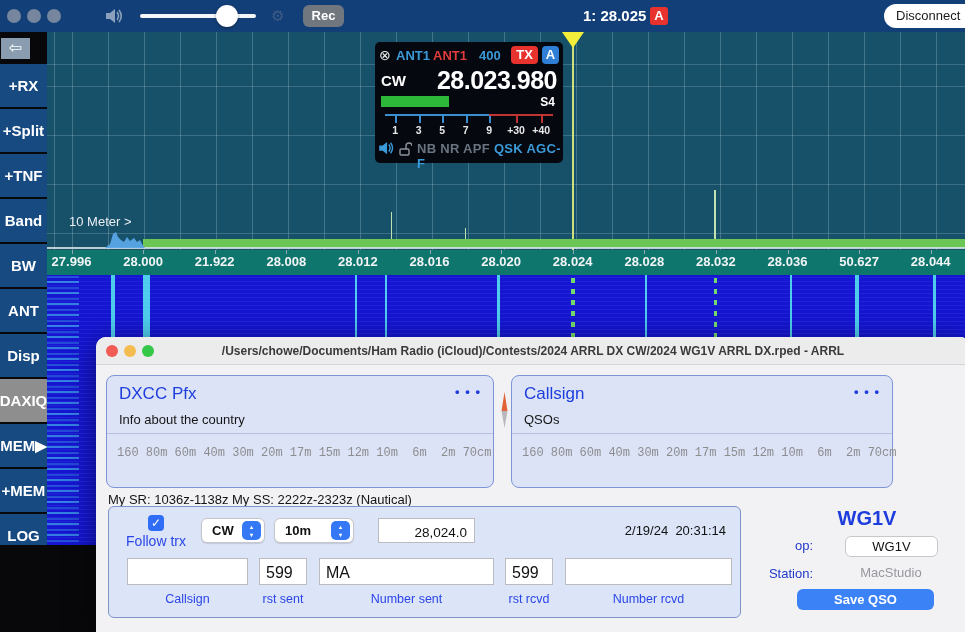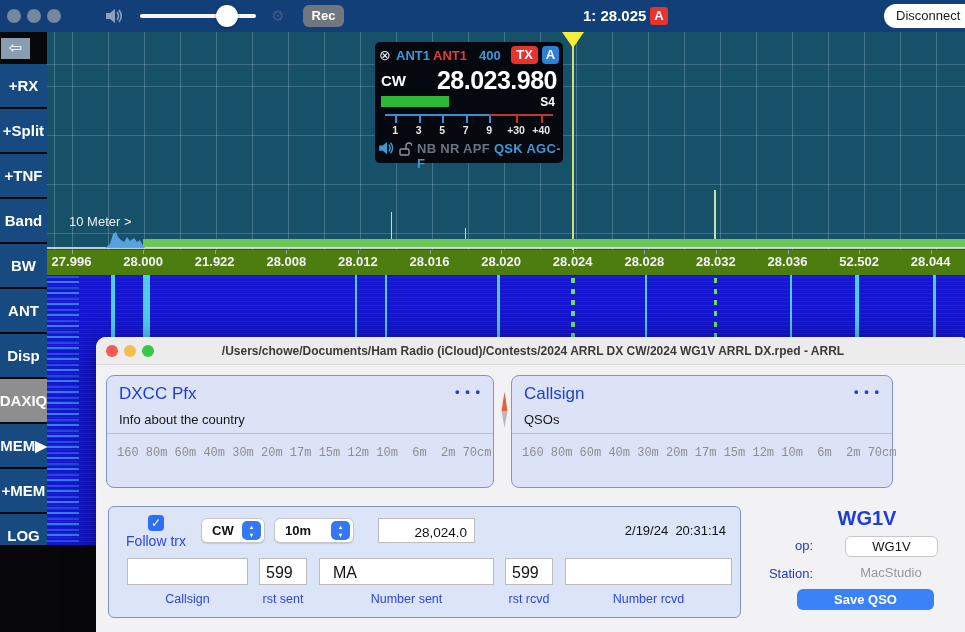--- a/index.html
+++ b/index.html
@@ -49,21 +49,21 @@
   .rp-s4 { right:8px; top:53px; color:#fff; font-size:12px; }
   .meter { left:10px; top:72px; width:168px; height:30px; }
   .meter-line { left:0; top:0; width:100%; height:2px; background:linear-gradient(90deg,#3b8fd0 0 62%,#c23434 62% 100%); }
   .mtick { top:2px; width:2px; height:7px; }
   .mlbl { top:10px; transform:translateX(-50%); color:#e8e8e8; font-size:10.5px; }
   .rp-flags { left:42px; top:99px; font-size:13px; letter-spacing:.3px; }
   .flag-off { color:#6a7480; } .flag-on { color:#3b9ad8; }
   .rp-lock { left:24px; top:100px; }
 
   
-  .fscale { left:47px; top:250px; width:918px; height:29px; background:#4d7c0f; overflow:hidden; }
+  .fscale { left:47px; top:250px; width:918px; height:29px; background:#0f766e; overflow:hidden; }
   .freq-label { position:absolute; top:4px; transform:translateX(-50%); color:#f2f4f6; font-size:13px; font-weight:600; white-space:nowrap; }
   .ftick { position:absolute; top:0; width:1px; height:4px; background:#92a6b8; }
 
   
   .waterfall { left:47px; top:275px; width:918px; height:283px; background:#1515d2;
     background-image:repeating-linear-gradient(0deg, rgba(120,160,255,.10) 0 1px, transparent 1px 4px); overflow:hidden; }
   .streak { position:absolute; top:0; height:100%; opacity:.9; }
   .wf-noise { left:0; top:0; width:32px; height:100%;
     background:repeating-linear-gradient(0deg, rgba(80,230,240,.5) 0 2px, transparent 2px 5px, rgba(80,230,240,.25) 5px 7px, transparent 7px 11px); }
 
@@ -207,21 +207,21 @@
     <span class="freq-label" style="left: 96.1px;">28.000</span>
     <span class="freq-label" style="left: 167.7px;">21.922</span>
     <span class="freq-label" style="left: 239.3px;">28.008</span>
     <span class="freq-label" style="left: 310.9px;">28.012</span>
     <span class="freq-label" style="left: 382.5px;">28.016</span>
     <span class="freq-label" style="left: 454.1px;">28.020</span>
     <span class="freq-label" style="left: 525.7px;">28.024</span>
     <span class="freq-label" style="left: 597.3px;">28.028</span>
     <span class="freq-label" style="left: 668.9px;">28.032</span>
     <span class="freq-label" style="left: 740.5px;">28.036</span>
-    <span class="freq-label" style="left: 812.1px;">52.502</span>
+    <span class="freq-label" style="left: 812.1px;">50.627</span>
     <span class="freq-label" style="left: 883.7px;">28.044</span>
   <div class="ftick" style="left: 24.5px;"></div>
       <div class="ftick" style="left: 96.1px;"></div>
       <div class="ftick" style="left: 167.7px;"></div>
       <div class="ftick" style="left: 239.3px;"></div>
       <div class="ftick" style="left: 310.9px;"></div>
       <div class="ftick" style="left: 382.5px;"></div>
       <div class="ftick" style="left: 454.1px;"></div>
       <div class="ftick" style="left: 525.7px;"></div>
       <div class="ftick" style="left: 597.3px;"></div>
@@ -270,41 +270,42 @@
     </svg>
 
     <div class="abs panel" style="left:415px;width:382px">
       <div class="abs panel-title">Callsign</div>
       <div class="abs panel-menu">• • •</div>
       <div class="abs panel-sub">QSOs</div>
       <div class="abs panel-div"></div>
       <div class="abs panel-bands">160 80m 60m 40m 30m 20m 17m 15m 12m 10m  6m  2m 70cm</div>
     </div>
 
+    <div class="abs srss">My SR: 1036z-1138z  My SS: 2222z-2323z (Nautical)</div>
 
     <div class="abs entrybox">
       <div class="abs chk">✓</div>
       <div class="abs chk-lbl">Follow trx</div>
 
       <div class="abs sel" style="left:92px;width:64px">
         <span class="sel-txt">CW</span>
         <span class="stepper" style="white-space:pre-line">▴
 ▾</span>
       </div>
       <div class="abs sel" style="left:165px;width:80px">
         <span class="sel-txt">10m</span>
         <span class="stepper" style="white-space:pre-line">▴
 ▾</span>
       </div>
       <input class="abs field f-freq" value="28,024.0" style="">
       <div class="abs dt" style="white-space:pre">2/19/24  20:31:14</div>
 
       <input class="abs field row2" style="left: 18px; width: 121px;" value="">
       <input class="abs field row2" style="left: 150px; width: 48px; text-align: left; padding-left: 6px;" value="599">
-      <input class="abs field row2" style="left: 210px; width: 175px; padding-left: 13px;" value="MA">
+      <input class="abs field row2" style="left: 210px; width: 175px; padding-left: 6px;" value="MA">
       <input class="abs field row2" style="left: 396px; width: 48px; padding-left: 6px;" value="599">
       <input class="abs field row2" style="left: 456px; width: 167px;" value="">
 
       <div class="abs elabel" style="left:18px;width:121px">Callsign</div>
       <div class="abs elabel" style="left:150px;width:48px">rst sent</div>
       <div class="abs elabel" style="left:210px;width:175px">Number sent</div>
       <div class="abs elabel" style="left:396px;width:48px">rst rcvd</div>
       <div class="abs elabel" style="left:456px;width:167px">Number rcvd</div>
     </div>
 

